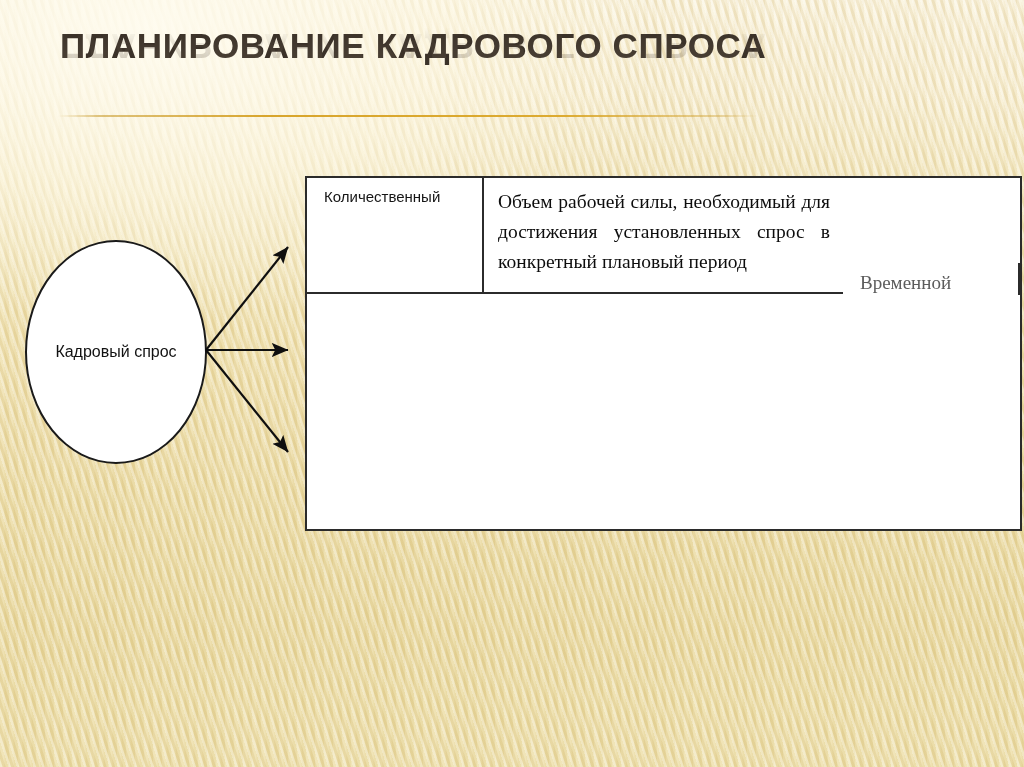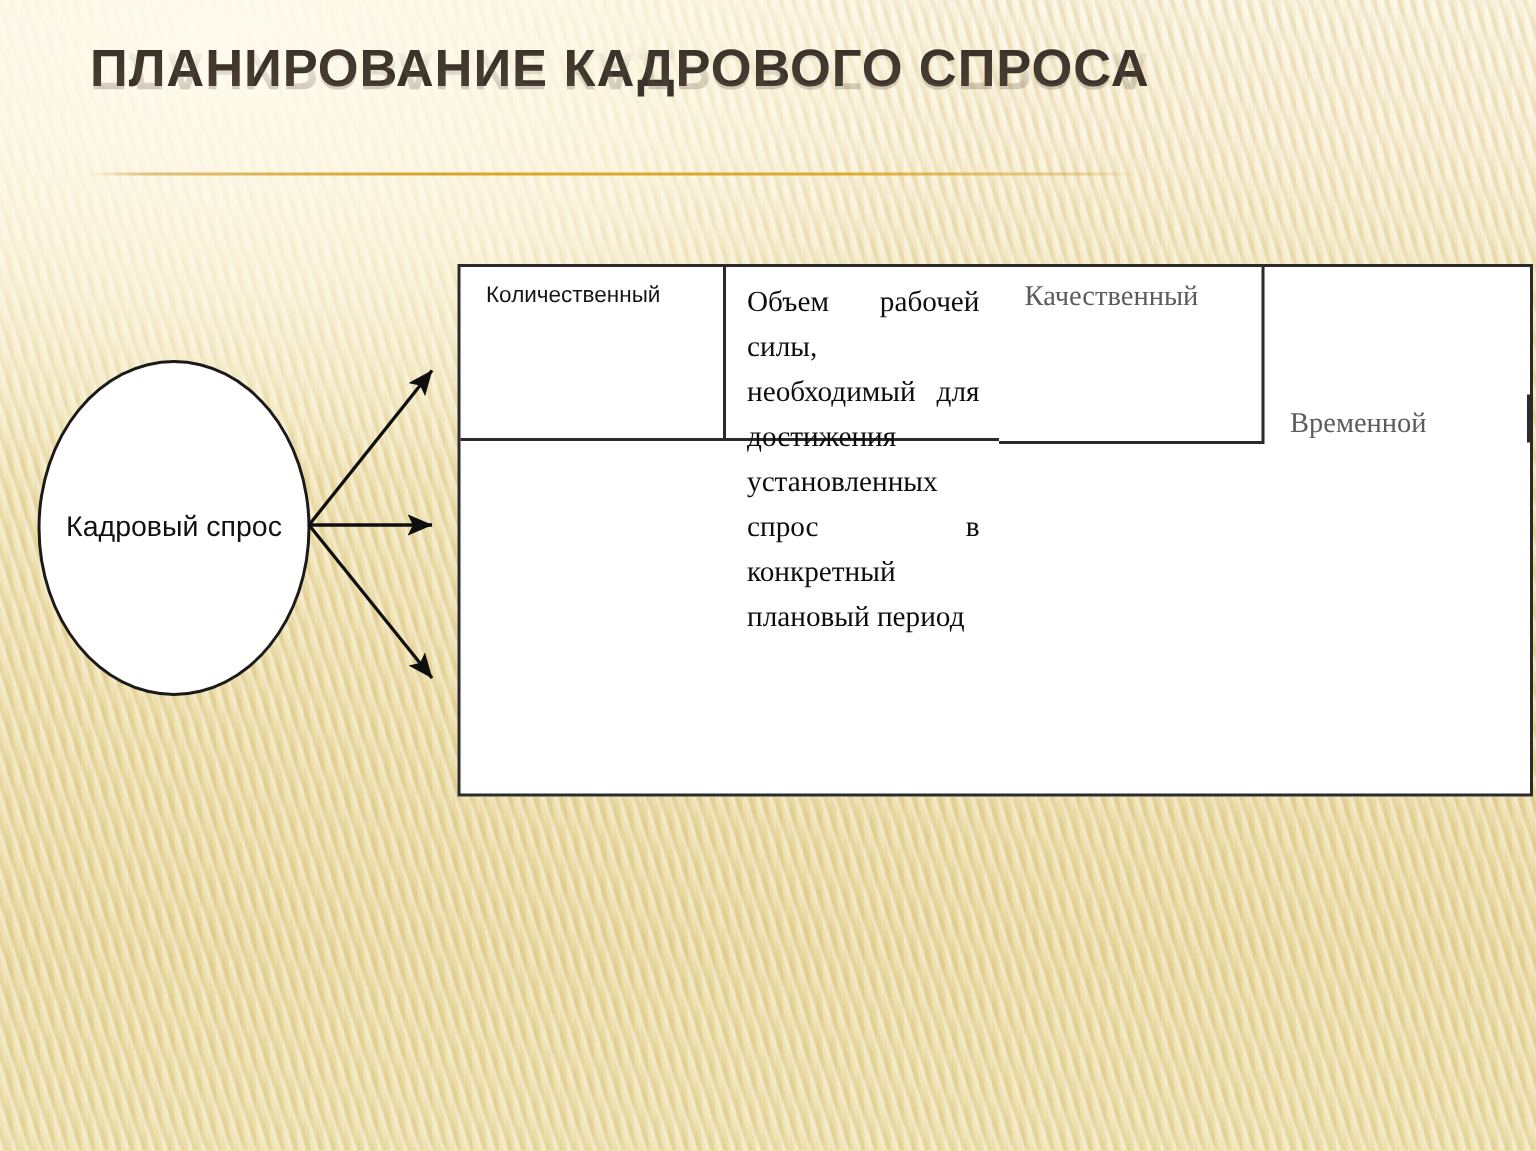--- a/index.html
+++ b/index.html
@@ -130,21 +130,21 @@
     border: 2px solid #1A1A1A;
     border-radius: 50%;
     background: #FFFFFF;
     display: flex;
     align-items: center;
     justify-content: center;
     box-sizing: border-box;
   }
   .ellipse-label {
     font-family: "Liberation Sans", sans-serif;
-    font-size: 19px;
+    font-size: 16px;
     color: #111111;
     text-align: center;
     line-height: 26px;
     padding: 0 12px;
   }
 
   
   .arrows {
     position: absolute;
     left: 0;
@@ -250,23 +250,20 @@
     <div class="row row-1">
       <div class="cell-label">
         <div class="label-sans">Количественный</div>
       </div>
       <div class="cell-desc">
         <div class="desc-text">Объем рабочей силы, необходимый для достижения установленных спрос в конкретный плановый период</div>
       </div>
     </div>
 
     <div class="row row-2">
-      <div class="cell-label">
-        <div class="label-serif">Качественный</div>
-      </div>
     </div>
 
     <div class="row row-3">
       <div class="cell-label">
         <div class="label-serif">Временной</div>
       </div>
     </div>
 
   </div>
 

